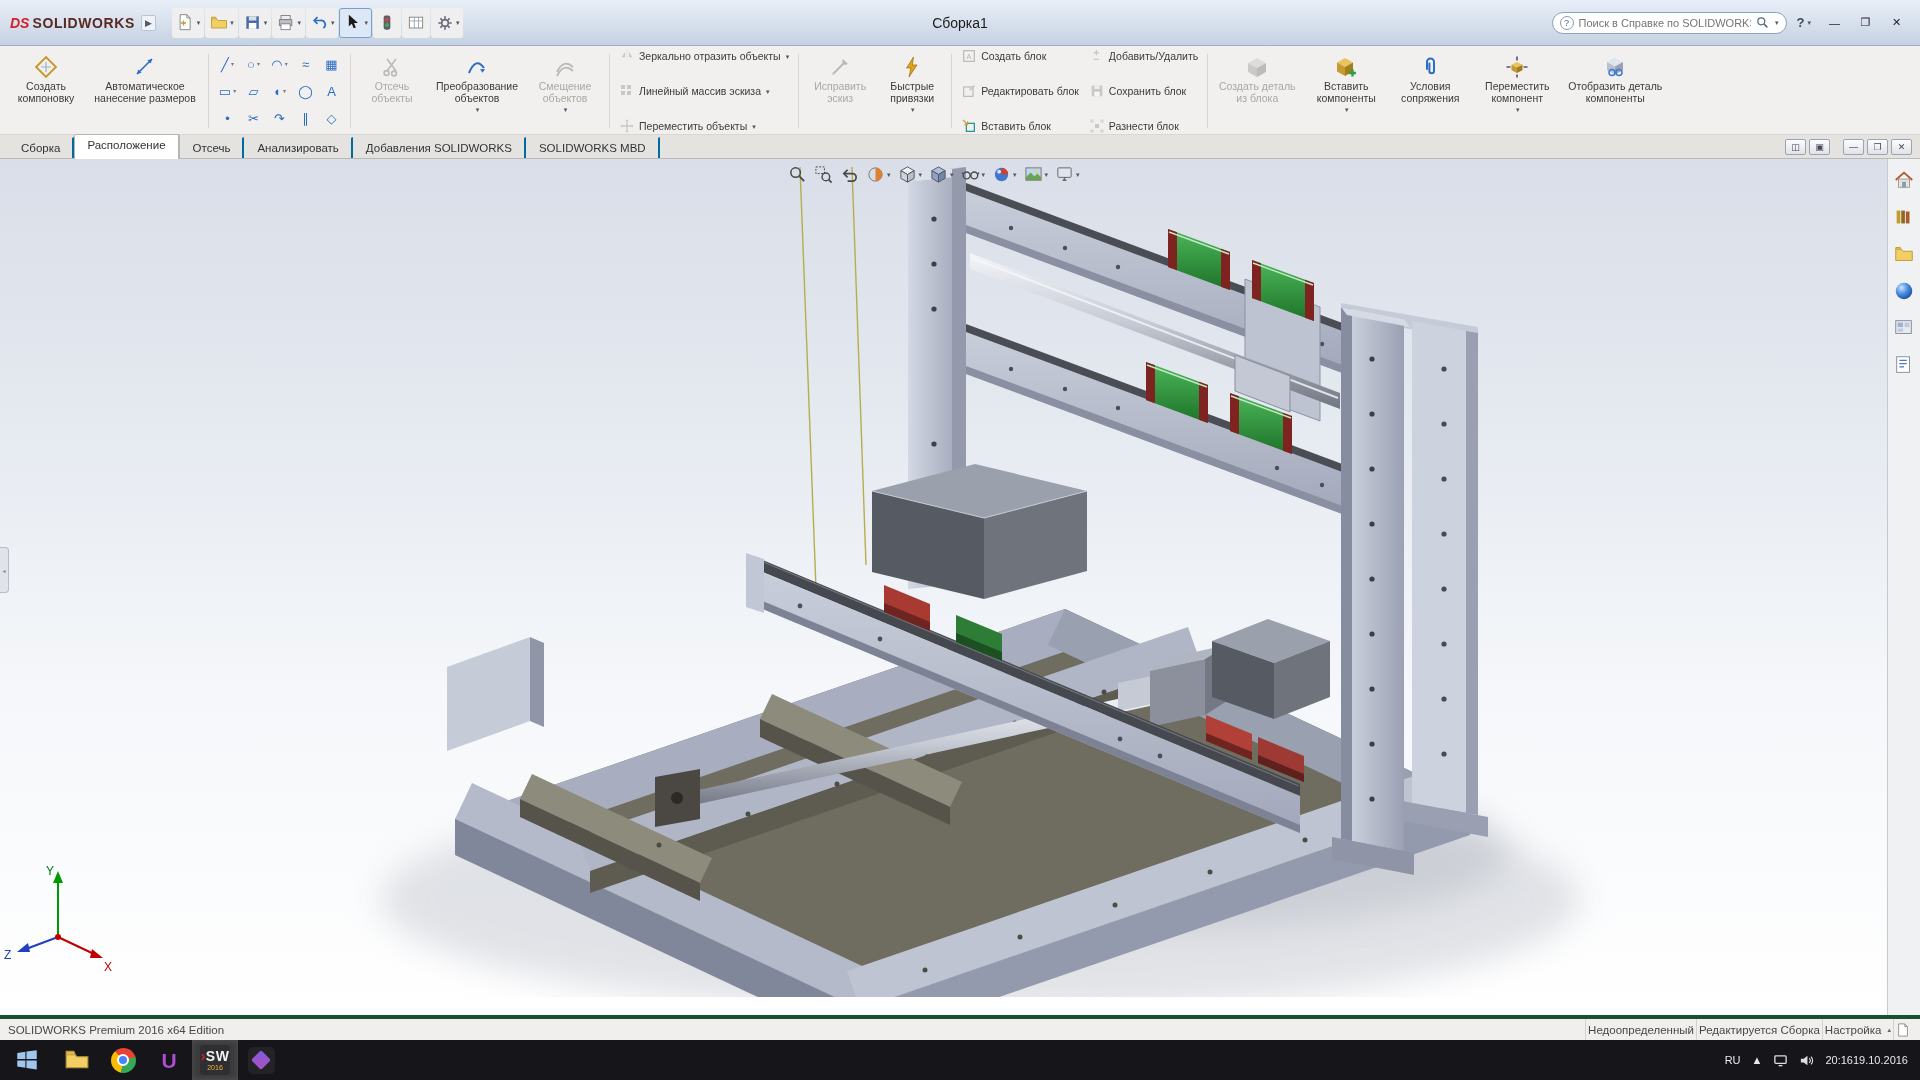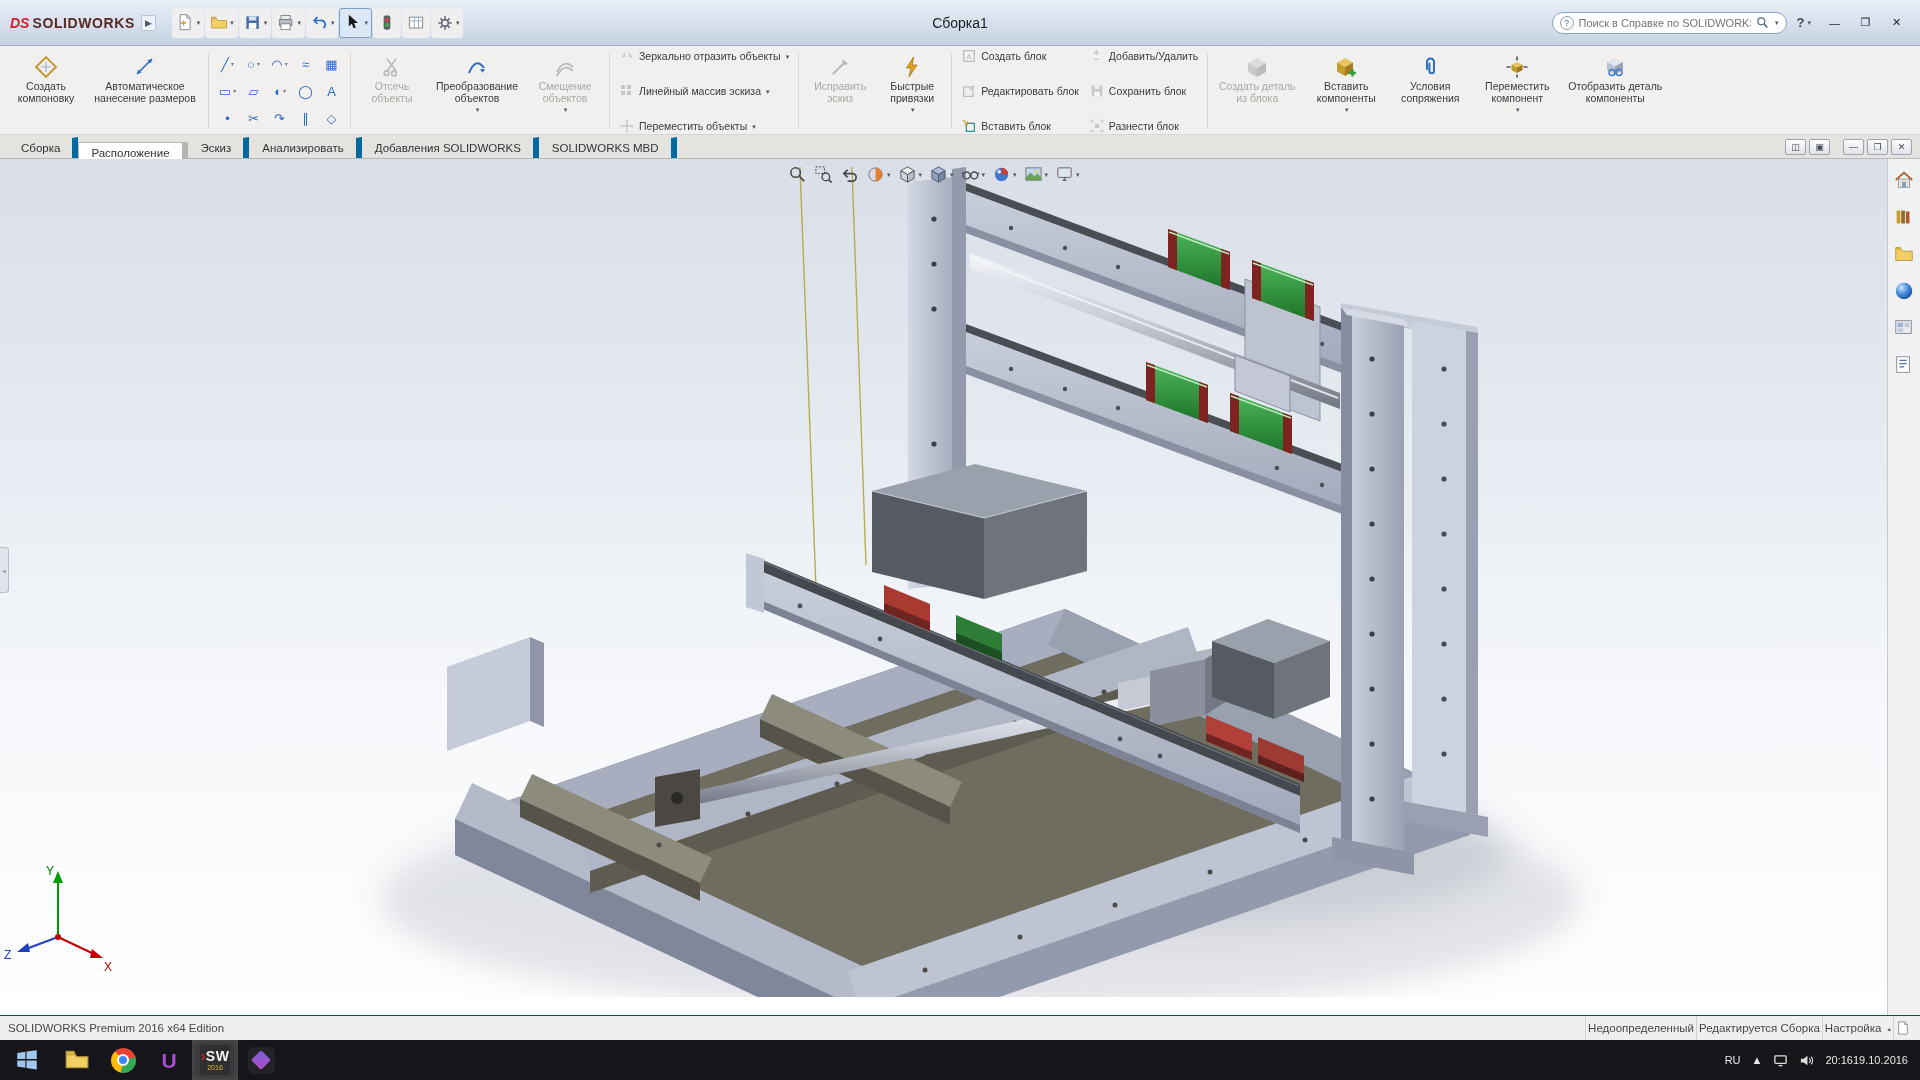--- a/index.html
+++ b/index.html
@@ -44,22 +44,22 @@
   .srow{display:flex;align-items:center;gap:4px;height:19px;padding:0 3px;background:transparent;border:none;font-family:inherit;cursor:default}
   .srow svg{width:16px;height:16px;flex:none}
   .srow .lbl{font-size:10.5px;color:#3b3b3b;white-space:nowrap}
   .sketchgrid{display:grid;grid-template-columns:repeat(5,25px);grid-auto-rows:26px;align-content:center;gap:1px;padding:0 2px;flex:none}
   .sg{display:flex;align-items:center;justify-content:center;font-size:13px;color:#2b6cc4;gap:1px;background:none;border:none;cursor:default}
   .sg .car{font-size:6px;color:#778}
 
   
   .cmdtabs{height:25px;background:#e4e3e0;border-top:1px solid #d8d7d4;border-bottom:1px solid #b9b9b6;
     display:flex;align-items:flex-end;padding:0 0 0 8px;flex:none}
-  .ctab{padding:4px 12px 4px;font-size:11.5px;color:#333;border:1px solid transparent;border-bottom:none;cursor:default;border-right:6px solid #0369a1}
-  .ctab.active{background:#fff;border-color:#b5b5b2;border-radius:2px 2px 0 0;margin-bottom:-1px;padding-bottom:0}
+  .ctab{padding:4px 12px 4px;font-size:11.5px;color:#333;border:1px solid transparent;border-bottom:none;cursor:default;border-right:2px solid #0369a1}
+  .ctab.active{background:#fff;border-color:#b5b5b2;border-radius:2px 2px 0 0;margin-bottom:-1px;padding-bottom:8px}
   .docwin-btns{margin-left:auto;display:flex;align-items:center;gap:3px;padding:0 8px 3px 0}
   .dwb{width:21px;height:16px;border:1px solid #9aa4b2;background:linear-gradient(#fdfdfd,#dfe3e8);border-radius:2px;
     font-size:9px;display:flex;align-items:center;justify-content:center;color:#445;cursor:default}
   .dwb.gap{margin-right:10px}
 
   
   .viewport{flex:1;position:relative;overflow:hidden;
     background:linear-gradient(180deg,var(--viewport-top,#d9dee8) 0%,#e4e9f0 28%,#f5f7fa 62%,#ffffff 100%)}
   #modelsvg{position:absolute;left:0;top:0;width:1920px;height:838px}
   .headsup{position:absolute;left:786px;top:4px;display:flex;align-items:center;gap:3px}
@@ -72,21 +72,21 @@
   .collapse-tab{position:absolute;left:0;top:388px;width:9px;height:46px;background:#e0e3e9;border:1px solid #b7bcc6;border-left:none;
     border-radius:0 4px 4px 0;display:flex;align-items:center;justify-content:center;font-size:6px;color:#789}
 
   
   .modeltabs{height:18px;background:#d7d5d1;border-top:1px solid #b4b2ae;display:flex;align-items:stretch;font-size:11px;flex:none}
   .mnav{width:24px;display:flex;align-items:center;justify-content:center;color:#777;font-size:7px;border-right:1px solid #c4c2be;background:none;border-top:none;border-left:none;border-bottom:none}
   .mtab{padding:0 16px;display:flex;align-items:center;border-right:1px solid #c4c2be;color:#333;cursor:default}
   .mtab.active{background:#f6f5f3;font-weight:bold}
 
   
-  .statusbar{height:25px;background:#f0efed;border-top:1px solid #14532d;display:flex;align-items:center;
+  .statusbar{height:25px;background:#f0efed;border-top:4px solid #14532d;display:flex;align-items:center;
     font-size:11.5px;color:#474747;padding:0 8px;flex:none}
   .sb-right{margin-left:auto;display:flex;align-items:center;height:100%}
   .sb-item{padding:0 2px;border-left:1px solid #d3d2cf;display:flex;align-items:center;height:100%;gap:5px}
   .sb-item .car{font-size:7px;color:#666}
   .sheeticon svg{width:14px;height:14px}
 
   
   .taskbar{position:absolute;left:0;bottom:0;width:1920px;height:40px;background:var(--taskbar-bg,#16161a);
     display:flex;align-items:center;z-index:5}
   .tapp{width:46px;height:100%;display:flex;align-items:center;justify-content:center;background:none;border:none;position:relative;cursor:default}
@@ -446,21 +446,21 @@
             <path d="M12 17.5h1" stroke="#3a7bd5"></path>
           </svg>
         </span>
       <span class="lbl">Отобразить деталь компоненты</span>
     </button>
   </div>
 
   <div class="cmdtabs">
     <div class="ctab">Сборка</div>
     <div class="ctab active">Расположение</div>
-    <div class="ctab">Эскиз</div>
+    <div class="ctab">Отсечь</div>
     <div class="ctab">Анализировать</div>
     <div class="ctab">Добавления SOLIDWORKS</div>
     <div class="ctab">SOLIDWORKS MBD</div>
     <div class="docwin-btns">
       <span class="dwb">◫</span>
       <span class="dwb gap">▣</span>
       <span class="dwb">—</span>
       <span class="dwb">❐</span>
       <span class="dwb">✕</span>
     </div>

